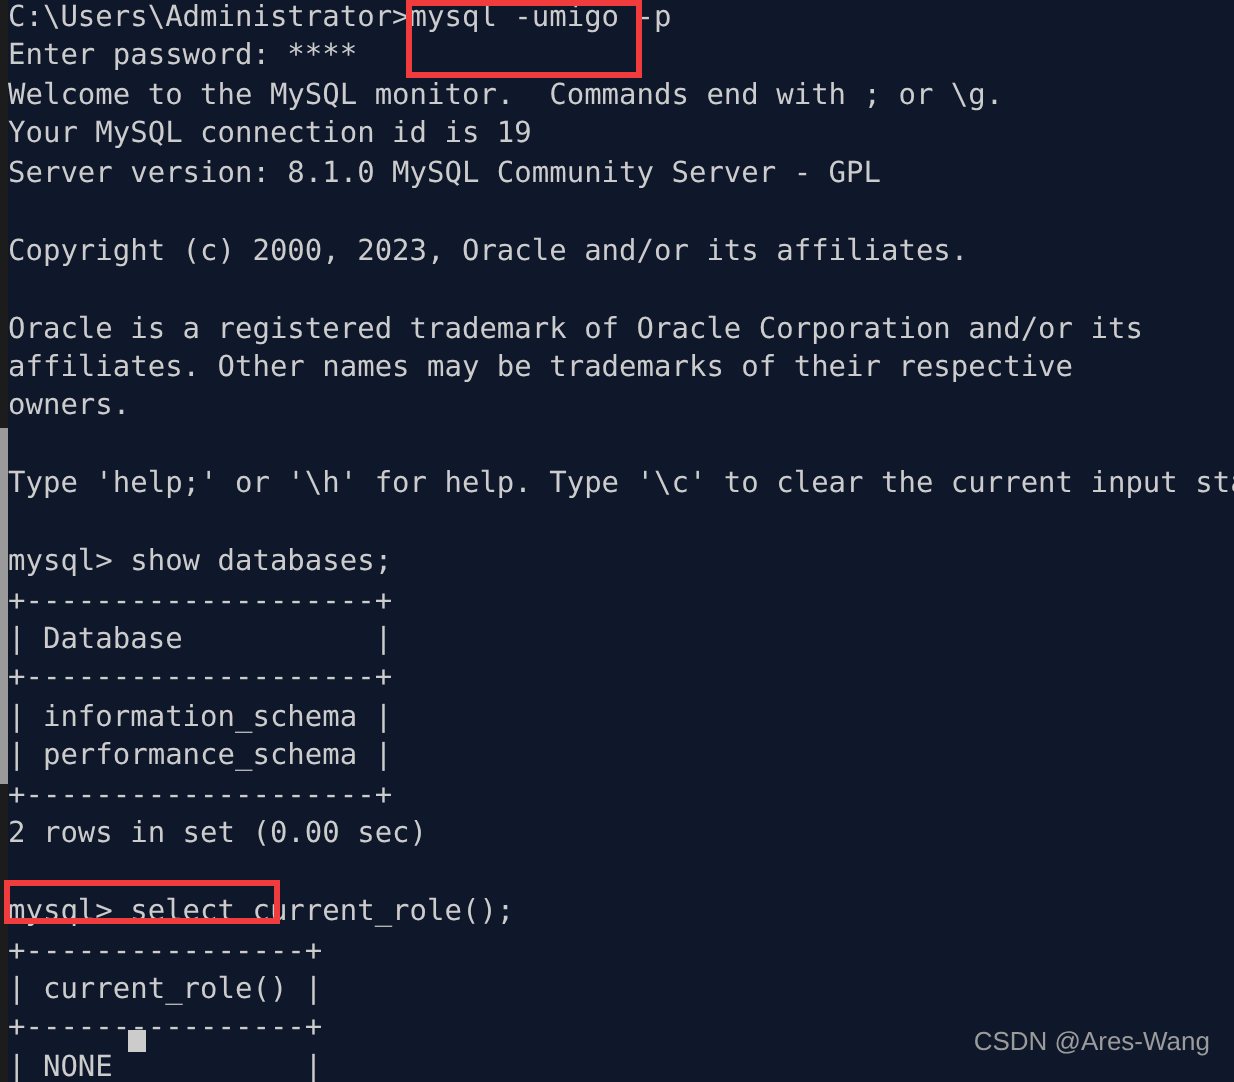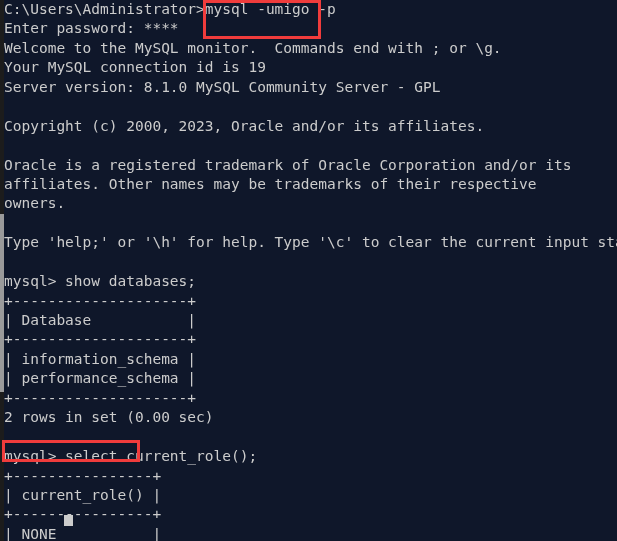--- a/index.html
+++ b/index.html
@@ -127,14 +127,15 @@
 
   <div class="scroll-track">
     <div class="scroll-thumb"></div>
   </div>
 
   <div class="redbox" id="redbox-cmd"></div>
   <div class="redbox" id="redbox-none"></div>
 
   <div id="cursor"></div>
 
+  <div id="watermark">CSDN @Ares-Wang</div>
 
 </div>
 
 </body></html>

